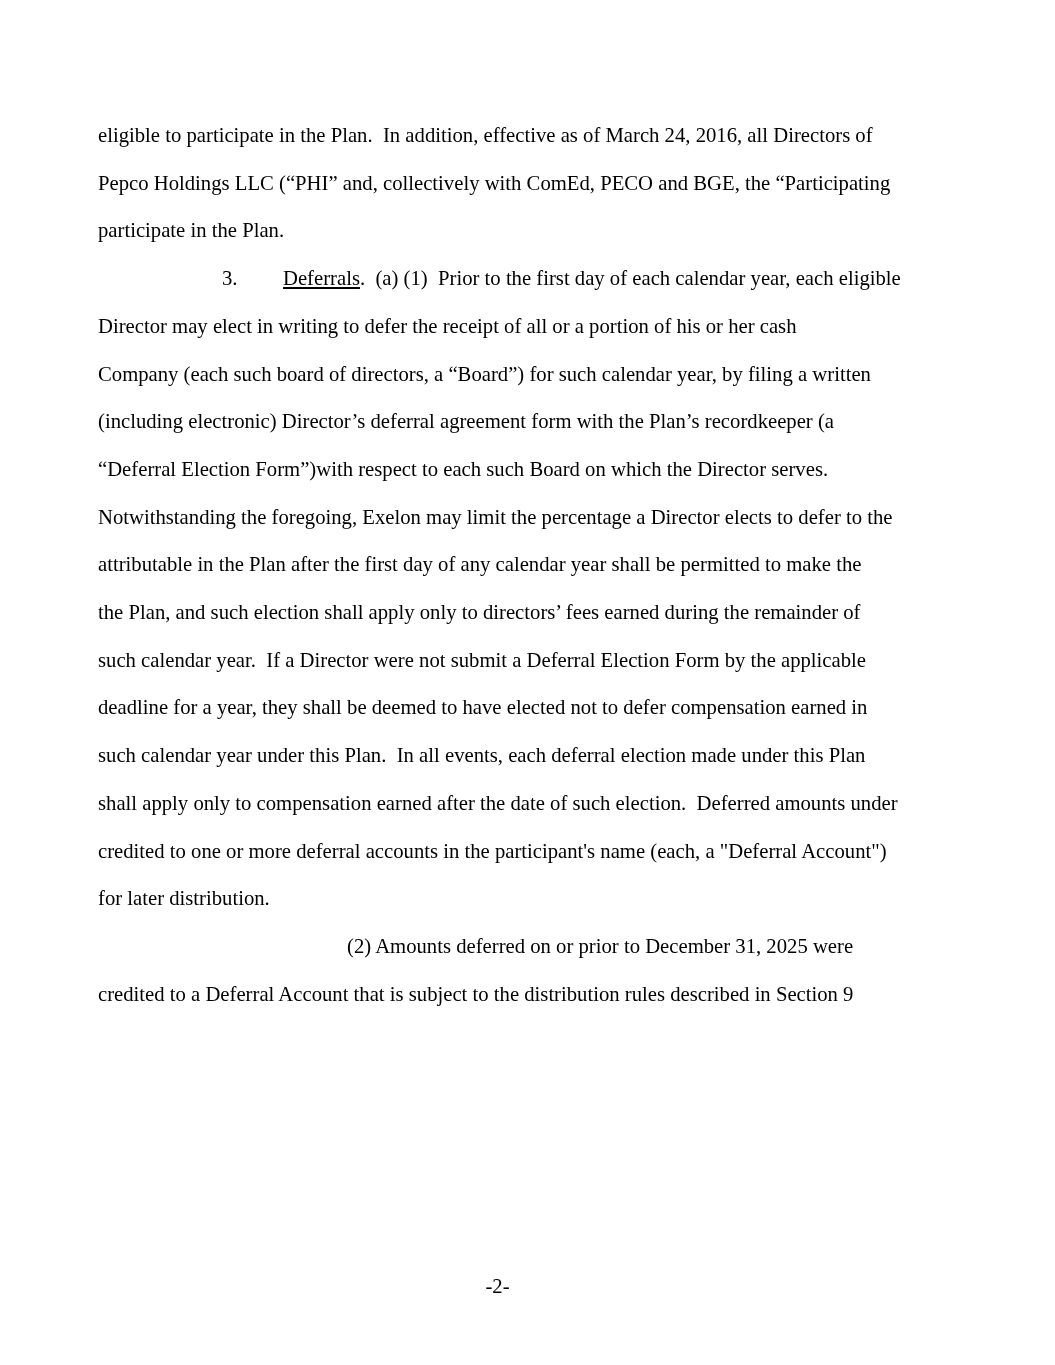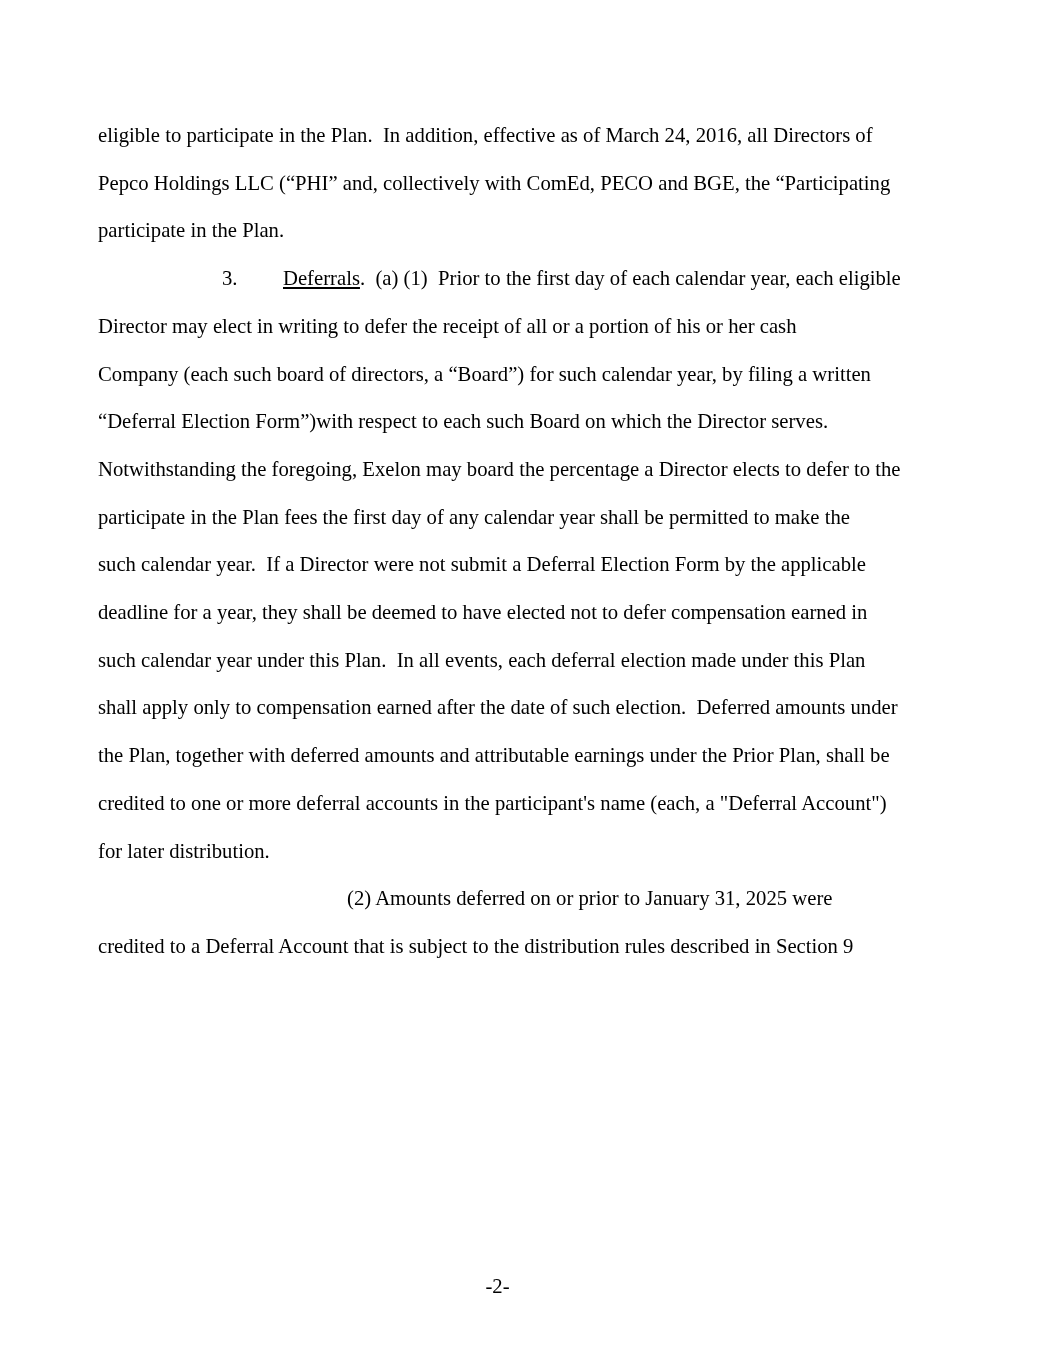--- a/index.html
+++ b/index.html
@@ -59,30 +59,31 @@
   <div class="content">
 
     <div class="line">eligible to participate in the Plan.  In addition, effective as of March 24, 2016, all Directors of</div>
     <div class="line">Pepco Holdings LLC (“PHI” and, collectively with ComEd, PECO and BGE, the “Participating</div>
     <div class="line">participate in the Plan.</div>
 
     <div class="line indent-section"><span class="sec-num">3.</span><span class="underline">Deferrals</span><span>.  (a) (1)  Prior to the first day of each calendar year, each eligible</span></div>
 
     <div class="line">Director may elect in writing to defer the receipt of all or a portion of his or her cash</div>
     <div class="line">Company (each such board of directors, a “Board”) for such calendar year, by filing a written</div>
+    <div class="line">(including electronic) Director’s deferral agreement form with the Plan’s recordkeeper (a</div>
     <div class="line">“Deferral Election Form”)with respect to each such Board on which the Director serves.</div>
-    <div class="line">Notwithstanding the foregoing, Exelon may board the percentage a Director elects to defer to the</div>
-    <div class="line">participate in the Plan fees the first day of any calendar year shall be permitted to make the</div>
+    <div class="line">Notwithstanding the foregoing, Exelon may limit the percentage a Director elects to defer to the</div>
+    <div class="line">attributable in the Plan after the first day of any calendar year shall be permitted to make the</div>
+    <div class="line">the Plan, and such election shall apply only to directors’ fees earned during the remainder of</div>
     <div class="line">such calendar year.  If a Director were not submit a Deferral Election Form by the applicable</div>
     <div class="line">deadline for a year, they shall be deemed to have elected not to defer compensation earned in</div>
     <div class="line">such calendar year under this Plan.  In all events, each deferral election made under this Plan</div>
     <div class="line">shall apply only to compensation earned after the date of such election.  Deferred amounts under</div>
-    <div class="line">the Plan, together with deferred amounts and attributable earnings under the Prior Plan, shall be</div>
     <div class="line">credited to one or more deferral accounts in the participant's name (each, a "Deferral Account")</div>
     <div class="line">for later distribution.</div>
 
-    <div class="line indent-item2">(2) Amounts deferred on or prior to January 31, 2025 were</div>
+    <div class="line indent-item2">(2) Amounts deferred on or prior to December 31, 2025 were</div>
     <div class="line">credited to a Deferral Account that is subject to the distribution rules described in Section 9</div>
 
   </div>
 
   <div class="page-footer">-2-</div>
 </div>
 
 </body></html>

